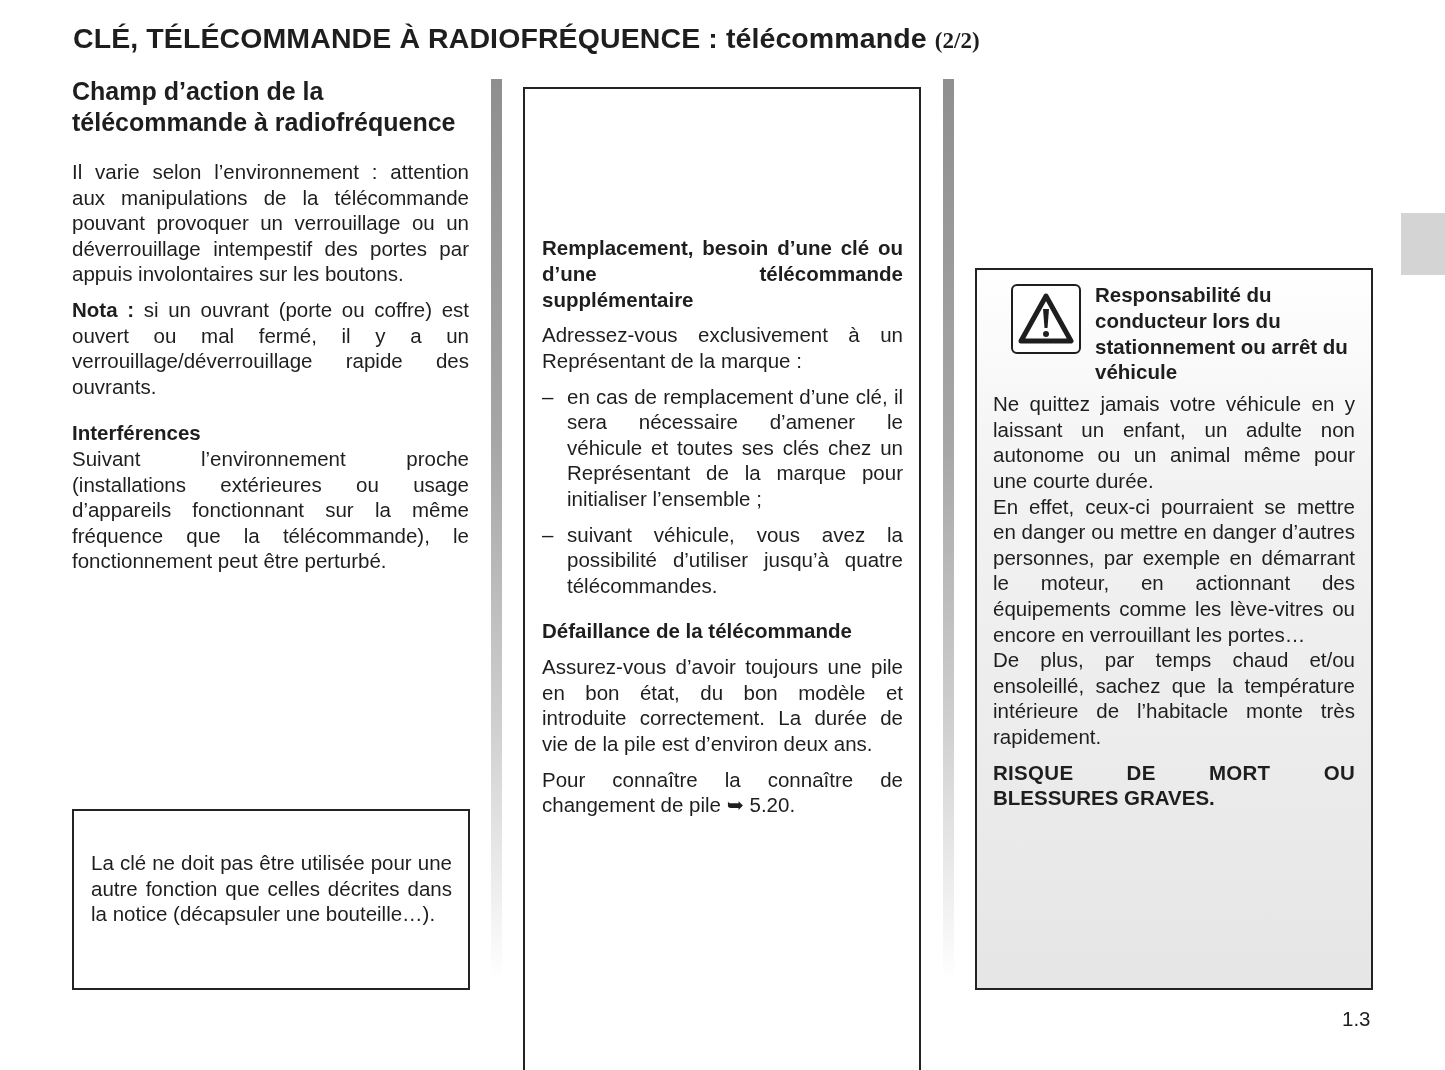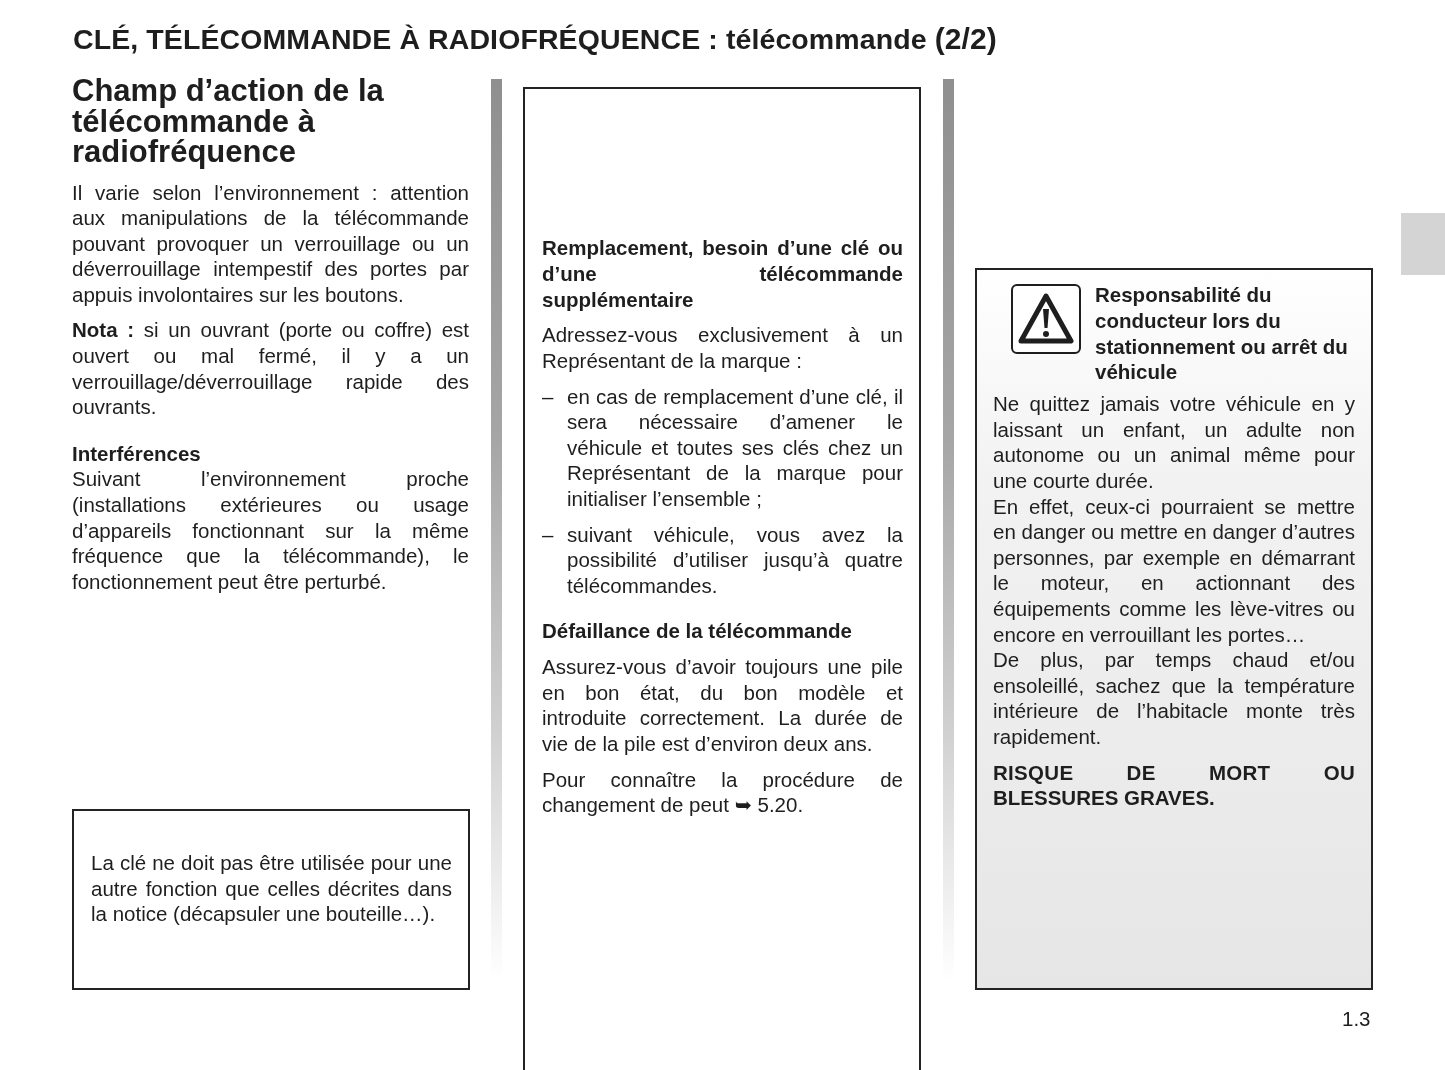--- a/index.html
+++ b/index.html
@@ -7,35 +7,35 @@
       width: 1445px; height: 1070px; position: relative; overflow: hidden;
       background: #ffffff; color: #1e1e1e;
       font-family: "Liberation Sans", sans-serif;
     }
     .page-title {
       position: absolute; left: 73px; top: 22px;
       font-size: 28.5px; font-weight: bold; letter-spacing: 0.1px; white-space: nowrap;
       color: #1e1e1e;
     }
     .page-title .sub { font-weight: bold; }
-    .page-title .paren { font-size: 30px; }
+    .page-title .paren { font-size: 23px; font-family: Liberation Serif, serif; }
 
     .divider {
       position: absolute; top: 79px; width: 11px; height: 902px;
       background: linear-gradient(to bottom, #8f8f8f 0%, #a6a6a6 40%, #d0d0d0 72%, #ffffff 100%);
     }
     .side-tab {
       position: absolute; left: 1401px; top: 213px; width: 44px; height: 62px;
       background: #d4d4d4;
     }
 
     .col { position: absolute; font-size: 20.5px; line-height: 25.6px; }
     .col p { margin: 0; text-align: justify; }
     .col1 { left: 72px; top: 76px; width: 397px; }
-    .h2 { font-size: 31px; font-weight: bold; line-height: 30.5px; margin: 0 0 12px 0; }
+    .h2 { font-size: 25px; font-weight: bold; line-height: 30.5px; margin: 0 0 22px 0; }
     .h3 { font-weight: bold; margin: 0; }
     .gap-s { height: 10px; }
     .gap-m { height: 21px; }
 
     .box {
       position: absolute; border: 2px solid #232323; box-sizing: border-box;
       font-size: 20.5px; line-height: 25.6px;
     }
     .box p { margin: 0; text-align: justify; }
     .box-left { left: 72px; top: 809px; width: 398px; height: 181px; padding: 39px 16px 0 17px; }
@@ -91,21 +91,21 @@
   <div style="height:10px"></div>
   <ul class="list">
     <li><span class="dash">–</span><span>en cas de remplacement d’une clé, il sera nécessaire d’amener le véhicule et toutes ses clés chez un Représentant de la marque pour initialiser l’ensemble ;</span></li>
     <li style="margin-top:10px"><span class="dash">–</span><span>suivant véhicule, vous avez la possibilité d’utiliser jusqu’à quatre télécommandes.</span></li>
   </ul>
   <div style="height:20px"></div>
   <p class="h3">Défaillance de la télécommande</p>
   <div style="height:10px"></div>
   <p>Assurez-vous d’avoir toujours une pile en bon état, du bon modèle et introduite correctement. La durée de vie de la pile est d’environ deux ans.</p>
   <div style="height:10px"></div>
-  <p><span>Pour connaître la procédure de changement de peut </span><span>➥</span><span> 5.20.</span></p>
+  <p><span>Pour connaître la connaître de changement de pile </span><span>➥</span><span> 5.20.</span></p>
 </div>
 
 <div class="box box-right">
   <div class="warn-head">
     <div class="warn-icon">
       <svg width="56" height="52" viewBox="0 0 56 52">
         <path d="M28 3 L53 48 L3 48 Z" fill="none" stroke="#1e1e1e" stroke-width="5" stroke-linejoin="round"></path>
         <path d="M25 16 L31 16 L29.5 35 L26.5 35 Z" fill="#1e1e1e"></path>
         <circle cx="28" cy="41" r="3" fill="#1e1e1e"></circle>
       </svg>

